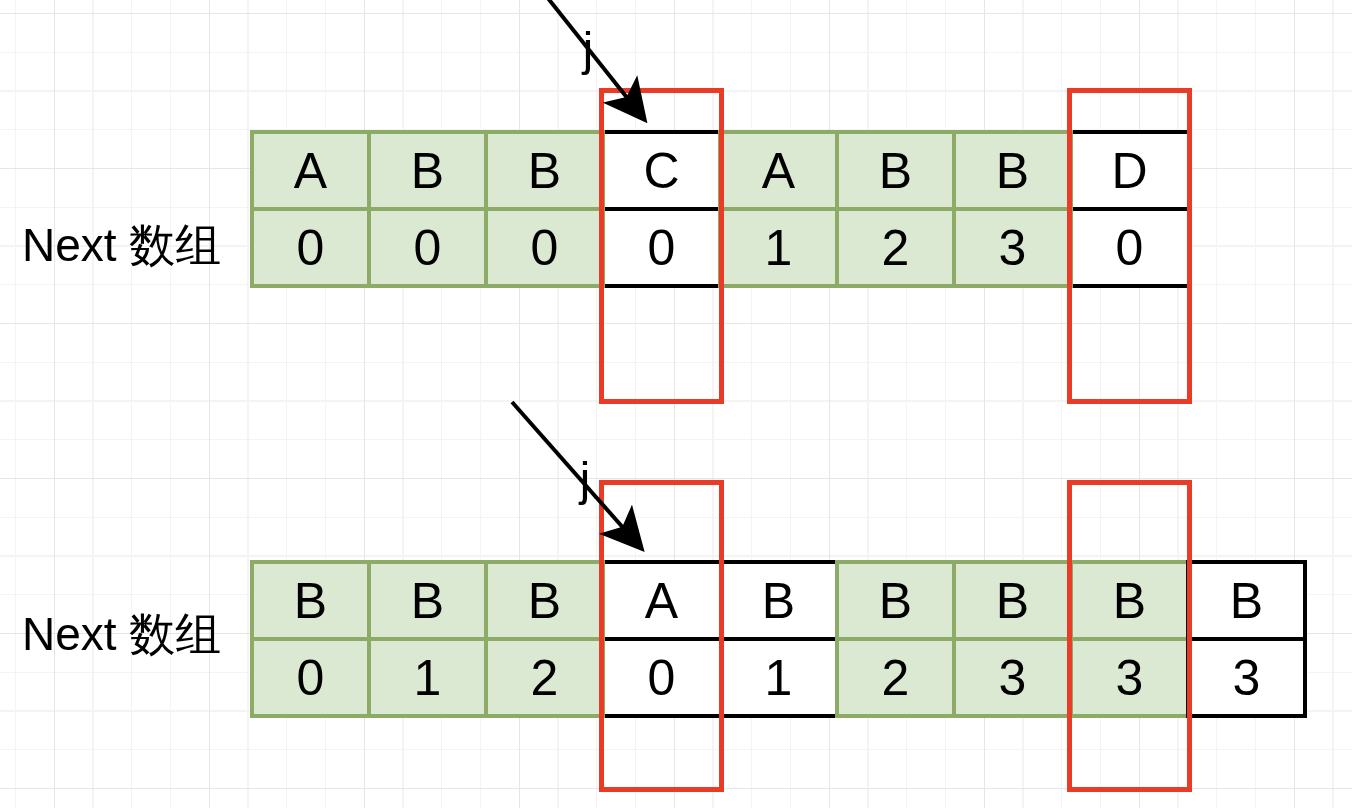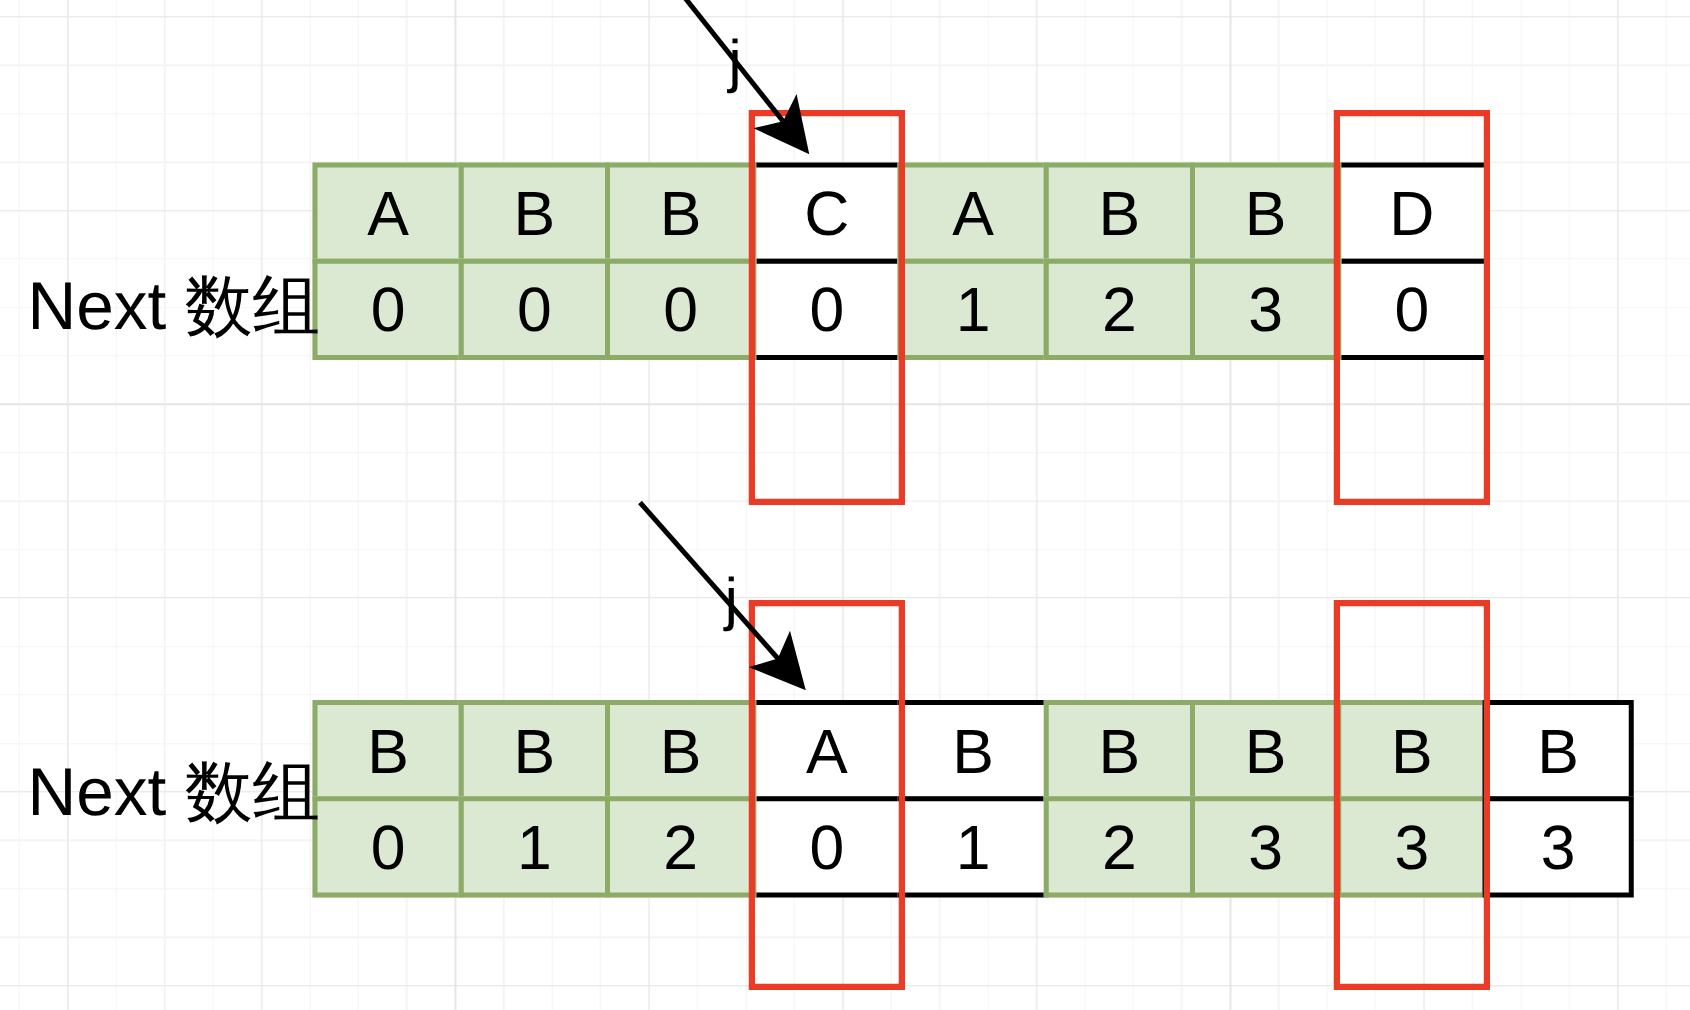--- a/index.html
+++ b/index.html
@@ -54,21 +54,21 @@
     box-sizing: border-box;
     width: 125px;
     border: 5px solid #e93b25;
     background: transparent;
   }
   .hl-top    { top: 88px;  height: 316px; }
   .hl-bottom { top: 480px; height: 312px; }
   .diagram-label {
     position: absolute;
     left: 22px;
-    font-size: 54px;
+    font-size: 46px;
     line-height: 60px;
     white-space: nowrap;
   }
   .j-label {
     position: absolute;
     width: 36px;
     text-align: center;
     font-size: 47px;
     line-height: 1.15;
   }

